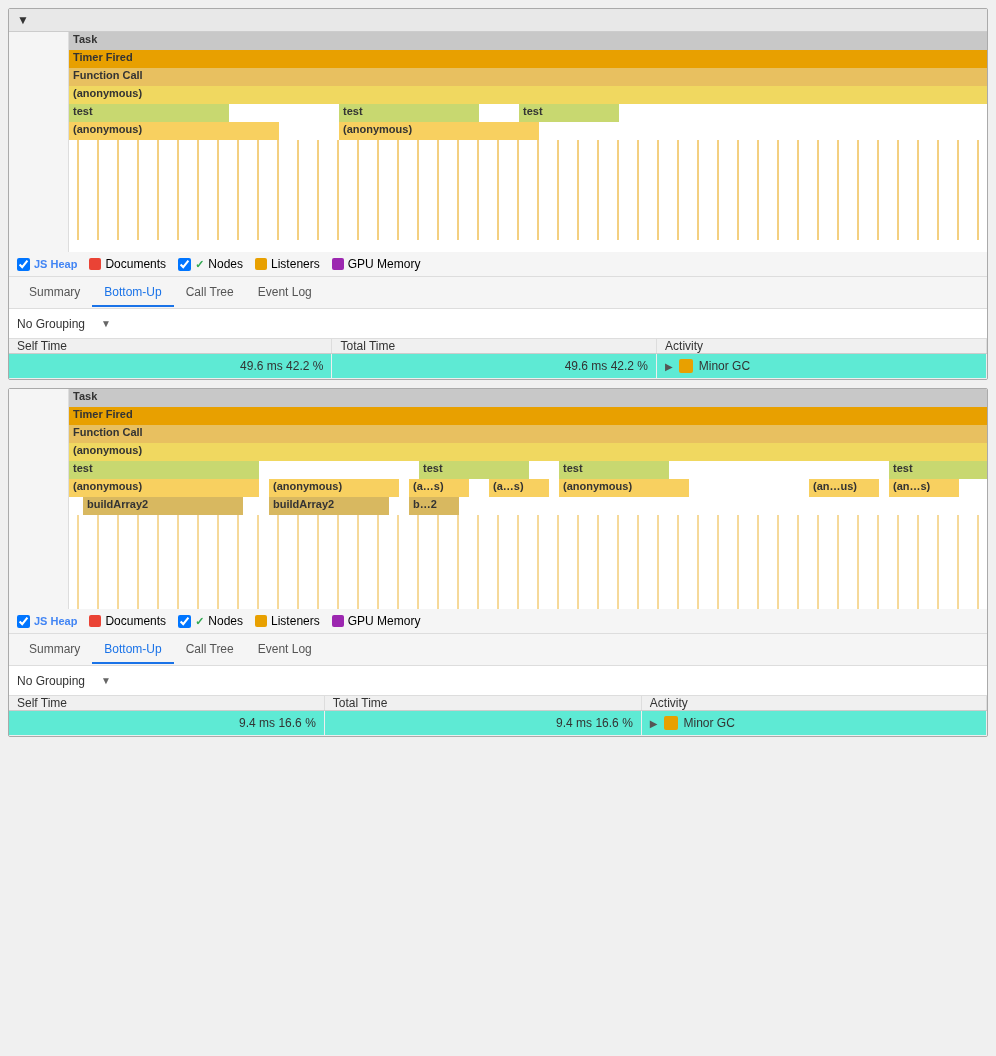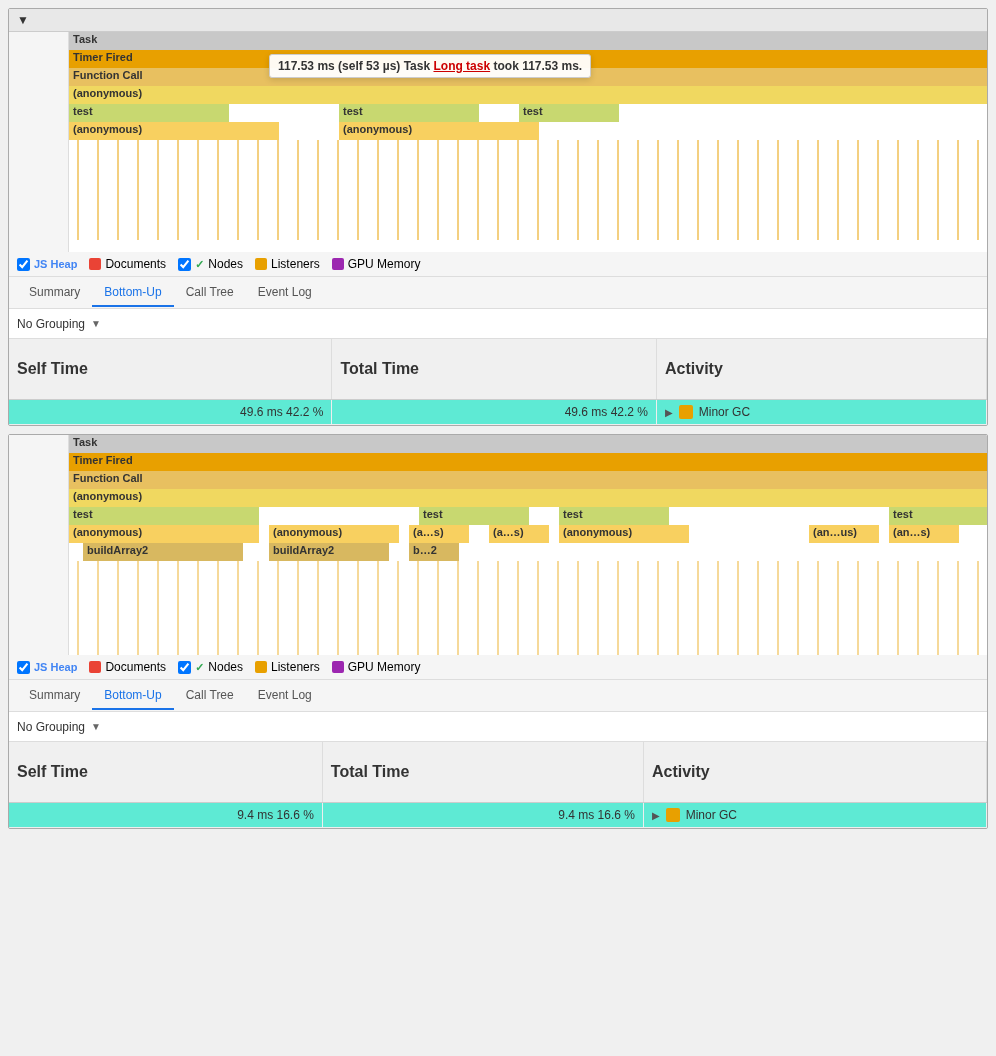--- a/index.html
+++ b/index.html
@@ -150,42 +150,42 @@
     .filter-clear {
       cursor: pointer;
       color: #888;
       font-size: 14px;
       margin-left: 4px;
     }
     .grouping-wrap {
       padding: 0 8px;
       display: flex;
       align-items: center;
-      gap: 6px;
+      gap: 16px;
       font-size: 12px;
       color: #333;
     }
     .grouping-arrow {
       color: #666;
       font-size: 10px;
     }
 
     
     .data-table {
       width: 100%;
       border-collapse: collapse;
     }
     .data-table th {
       background: #f0f0f0;
       border-bottom: 1px solid #ccc;
       border-right: 1px solid #ddd;
-      padding: 21px 8px;
+      padding: 0 8px;
       text-align: left;
-      font-size: 16px;
-      font-weight: 700;
+      font-size: 12px;
+      font-weight: 400;
       color: #333;
     }
     .data-table td {
       padding: 5px 8px;
       border-bottom: 1px solid #eee;
       border-right: 1px solid #eee;
       font-size: 12px;
       color: #333;
     }
     .data-table tr.highlight td {
@@ -248,26 +248,20 @@
       </div>
 
       <div style="position:absolute;top:36px;left:60px;right:0;height:18px;background:#e8c060;">
         <span style="position:absolute;left:4px;top:1px;font-size:11px;color:#333;">Function Call</span>
       </div>
 
       <div style="position:absolute;top:54px;left:60px;right:0;height:18px;background:#f0d860;">
         <span style="position:absolute;left:4px;top:1px;font-size:11px;color:#333;">(anonymous)</span>
       </div>
 
-      <div class="tooltip-box" style="top:22px;left:260px;">
-        <span>117.53 ms (self 53 µs)</span>
-        <span> Task </span>
-        <span class="long-task-link">Long task</span>
-        <span> took 117.53 ms.</span>
-      </div>
 
       <div style="position:absolute;top:72px;left:60px;right:0;height:18px;">
         <div style="position:absolute;left:0;width:160px;height:18px;background:#c8d870;"></div>
         <span style="position:absolute;left:4px;top:1px;font-size:11px;color:#333;">test</span>
         <div style="position:absolute;left:270px;width:140px;height:18px;background:#c8d870;"></div>
         <span style="position:absolute;left:274px;top:1px;font-size:11px;color:#333;">test</span>
         <div style="position:absolute;left:450px;width:100px;height:18px;background:#c8d870;"></div>
         <span style="position:absolute;left:454px;top:1px;font-size:11px;color:#333;">test</span>
       </div>
 

